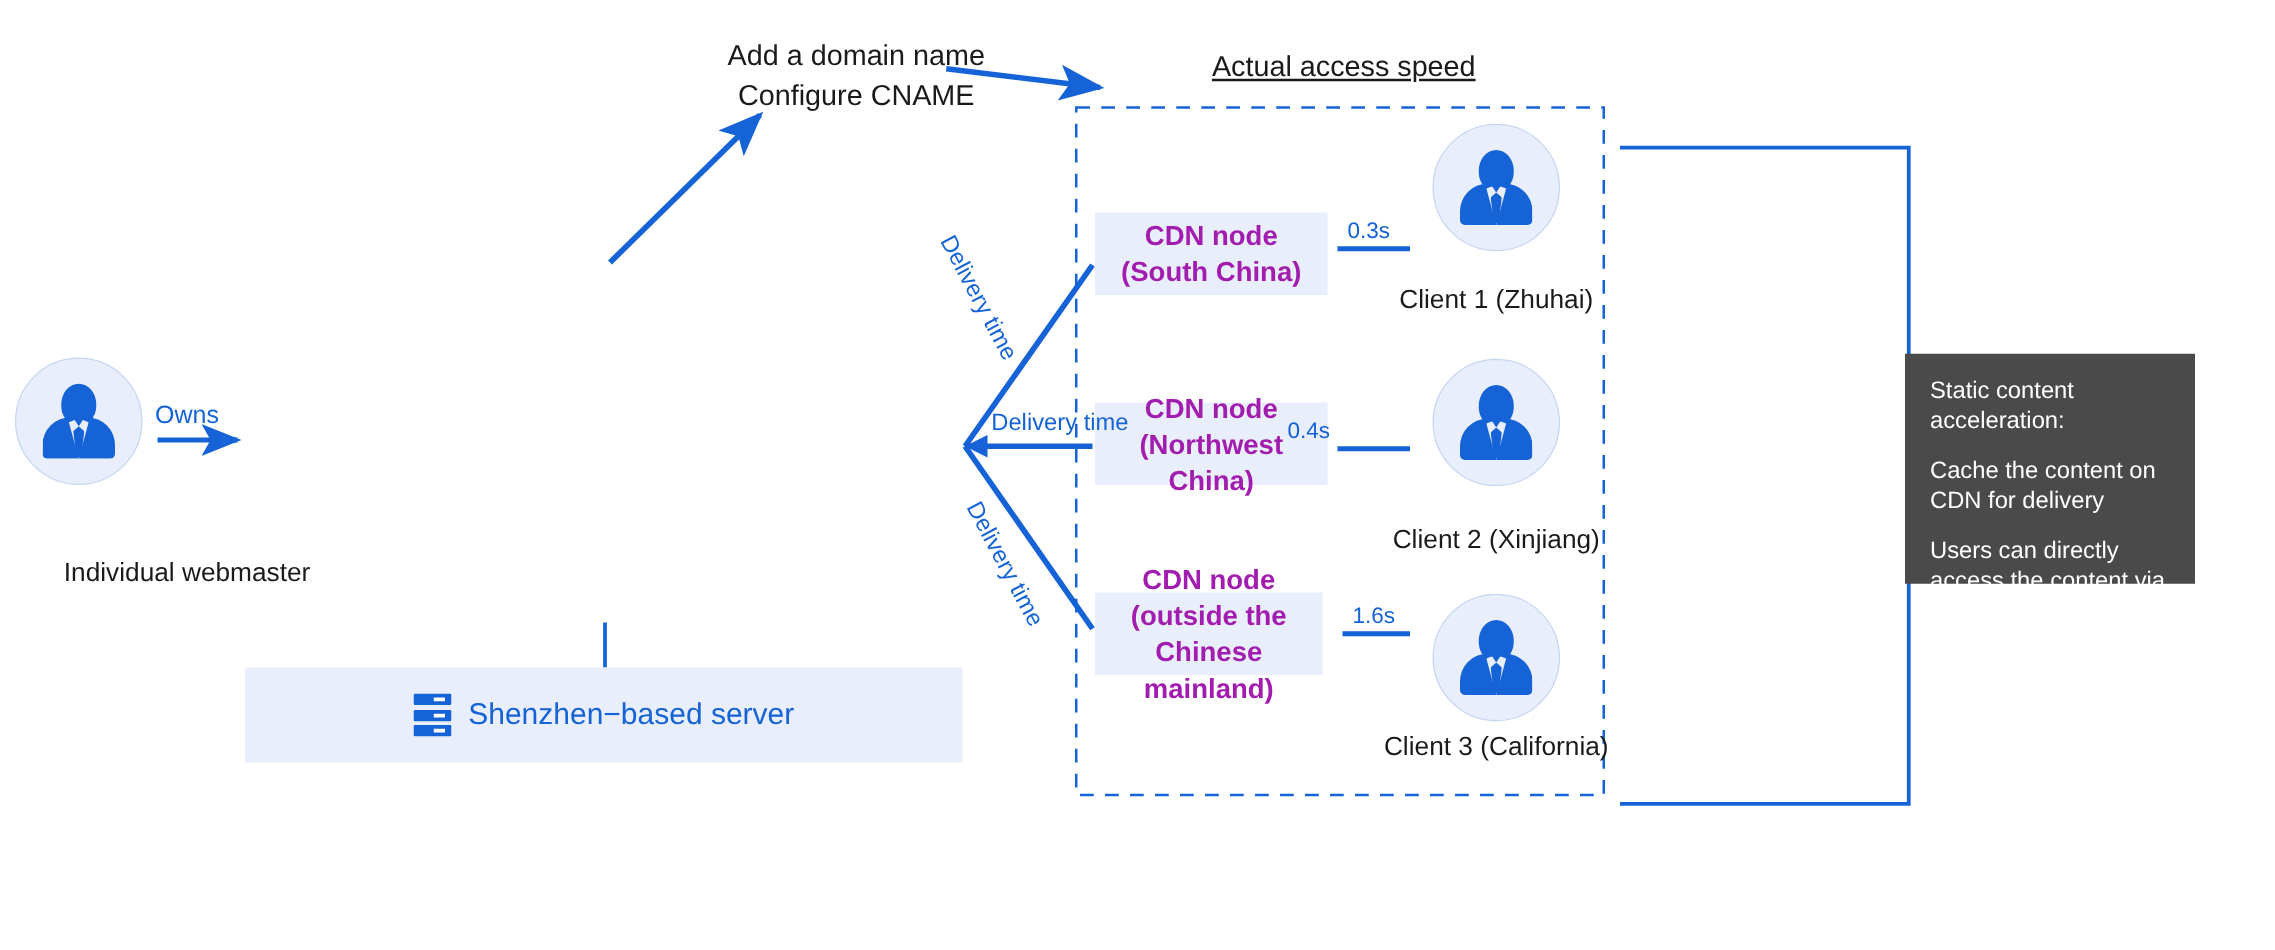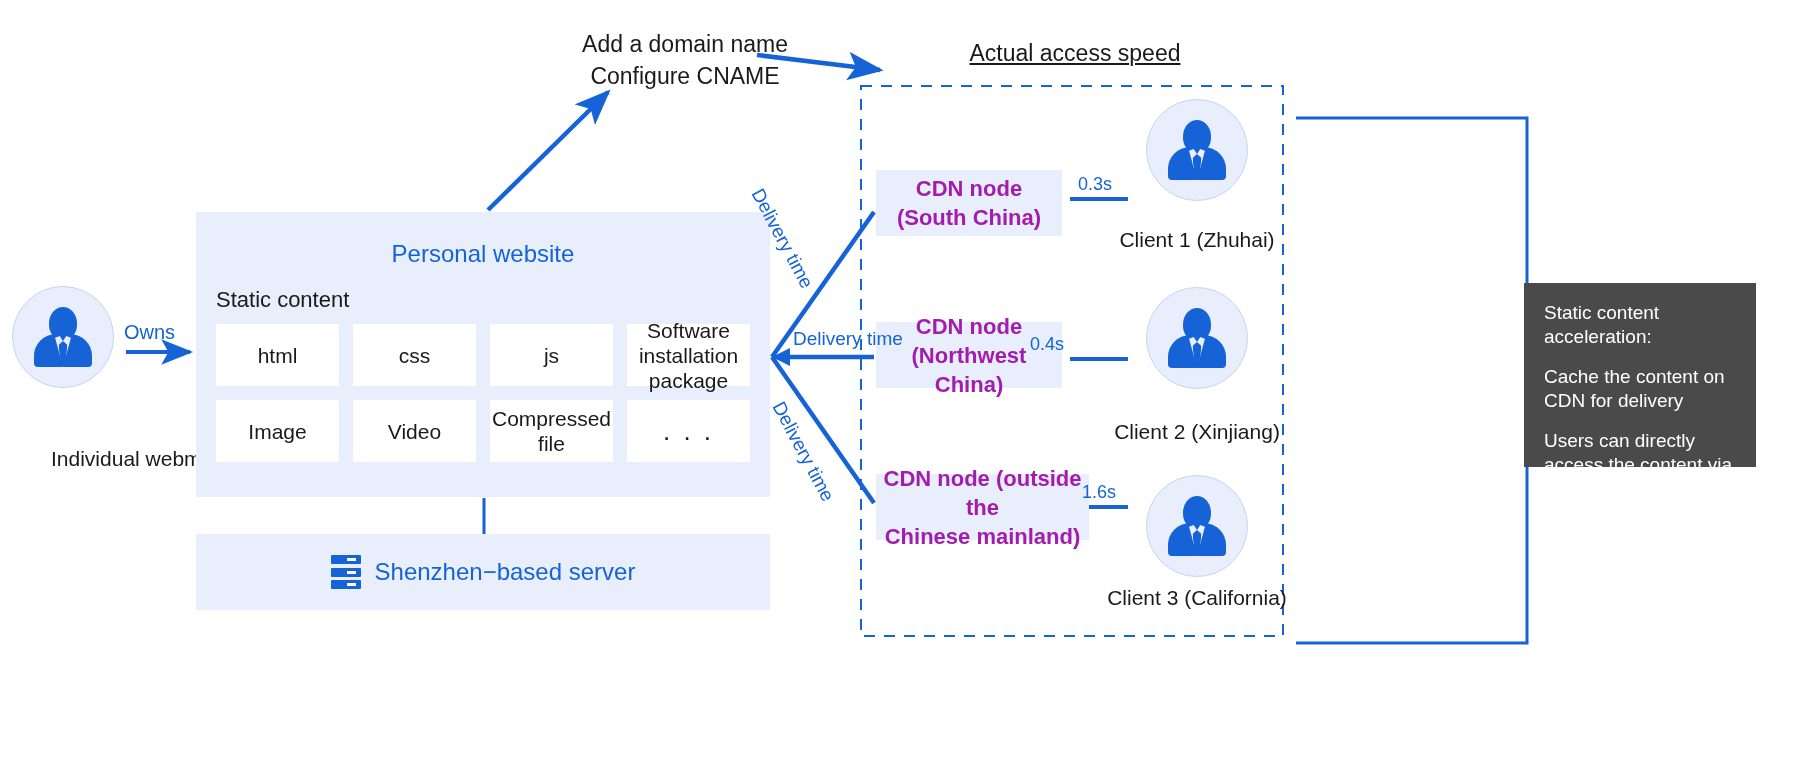--- a/index.html
+++ b/index.html
@@ -99,21 +99,21 @@
     font-size:23px;color:#1a1a1a;text-decoration:underline;
   }
 
   
   .cdn-box{
     position:absolute;background:#e8eefb;display:flex;align-items:center;
     justify-content:center;text-align:center;font-size:22px;line-height:29px;color:#a21caf;font-weight:bold;
   }
   #cdn-box-0{left:876px;top:170px;width:186px;height:66px;}
   #cdn-box-1{left:876px;top:322px;width:186px;height:66px;}
-  #cdn-box-2{left:876px;top:474px;width:213px;height:66px;}
+  #cdn-box-2{left:876px;top:474px;width:182px;height:66px;}
 
   .latency{
     position:absolute;font-size:18px;color:#1563d6;
   }
   #lat-0{left:1078px;top:174px;}
   #lat-1{left:1030px;top:334px;}
   #lat-2{left:1082px;top:482px;}
 
   .delivery-label{
     position:absolute;font-size:19px;color:#1563d6;white-space:nowrap;
@@ -178,34 +178,20 @@
       <span class="head"></span>
       <span class="body"></span>
       <span class="shirt"></span>
       <span class="tie"></span>
     </div>
   </div>
   <div class="avatar-caption" id="webmaster-caption">Individual webmaster</div>
 
   <div class="owns-label">Owns</div>
 
-  <div class="abs" id="website-panel">
-    <div id="website-title">Personal website</div>
-    <div id="static-content-label">Static content</div>
-    <div class="tile-grid">
-      <div class="tile">html</div>
-      <div class="tile">css</div>
-      <div class="tile">js</div>
-      <div class="tile">Software installation package</div>
-      <div class="tile">Image</div>
-      <div class="tile">Video</div>
-      <div class="tile">Compressed file</div>
-      <div class="tile dots">. . .</div>
-    </div>
-  </div>
 
   <div class="abs" id="server-panel">
     <span class="server-icon">
       <i></i>
         <i></i>
         <i></i>
     </span>
     <span id="server-label">Shenzhen−based server</span>
   </div>
 

